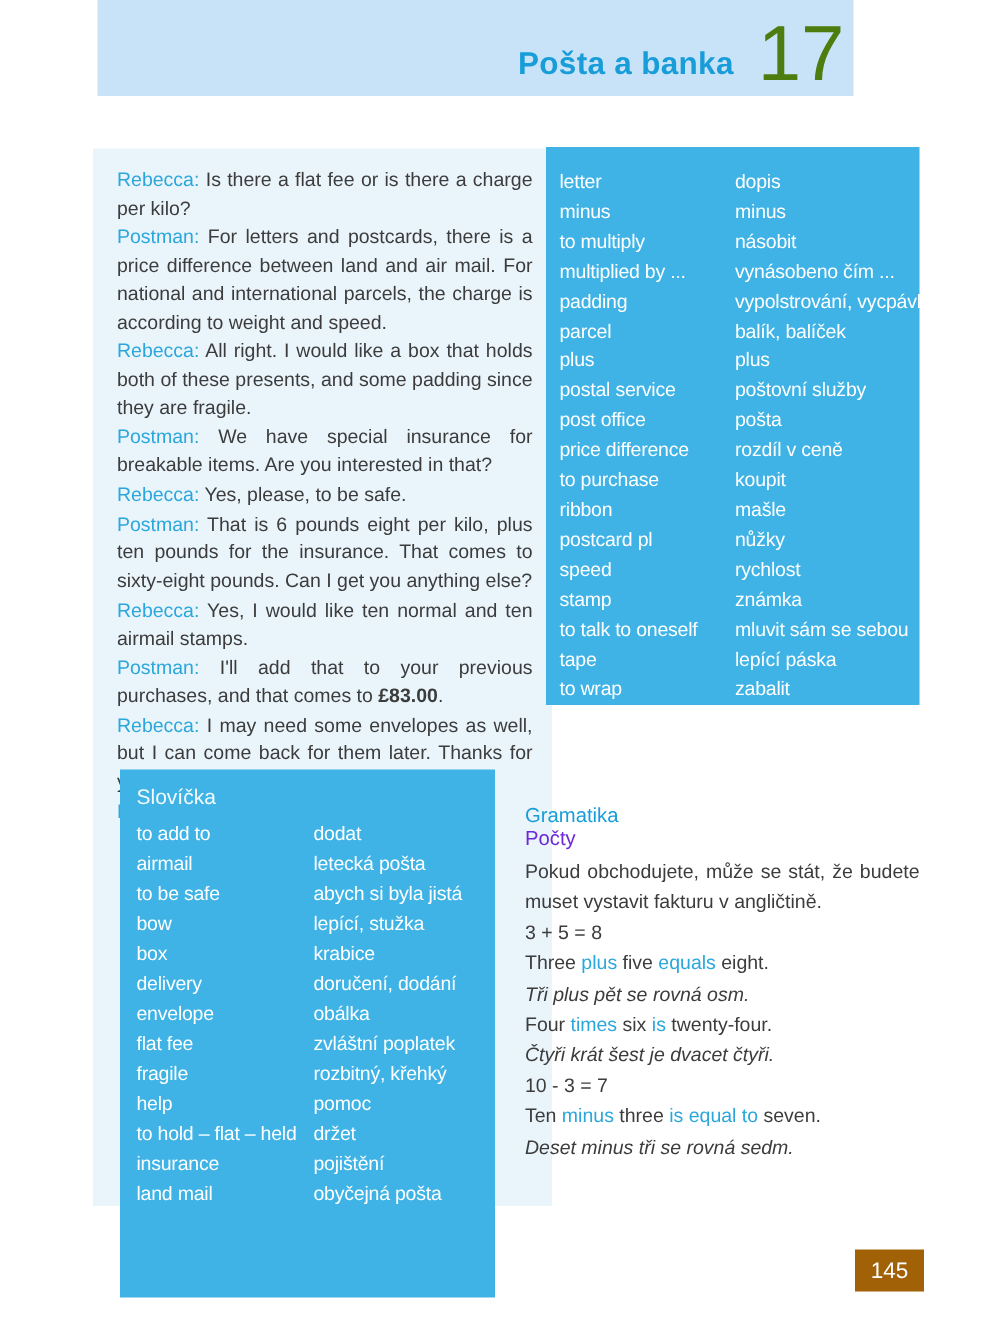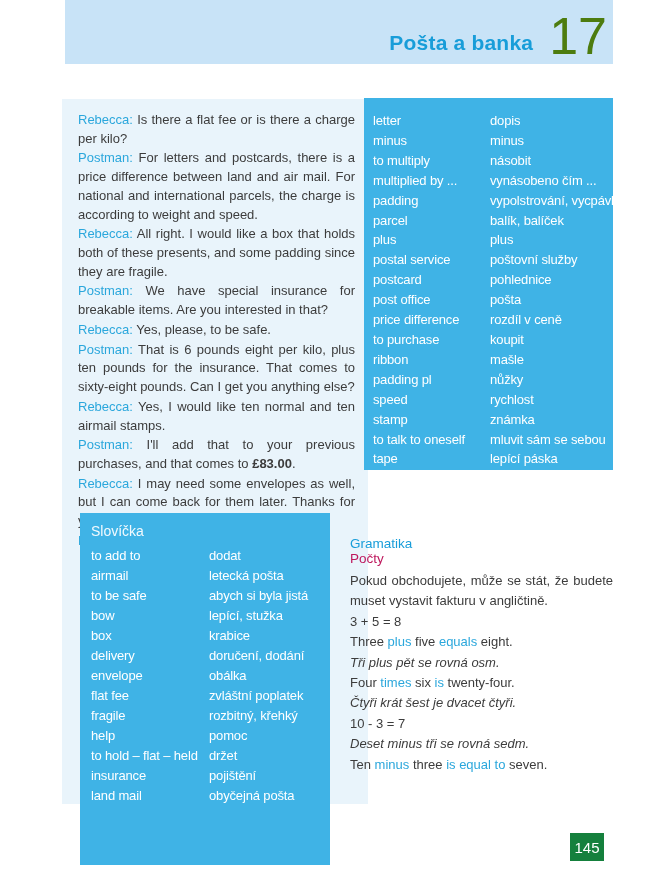--- a/index.html
+++ b/index.html
@@ -5,21 +5,21 @@
   * { box-sizing: border-box; margin: 0; padding: 0; }
   html, body { background: #ffffff; }
   body {
     width: 669px; height: 886px; position: relative; overflow: hidden;
     font-family: "Liberation Sans", "DejaVu Sans", sans-serif;
     color: #3c3c3c;
   }
 
   
   .header-bar {
-    position: absolute; left: 65px; top: 0; width: 548px; height: 64px;
+    position: absolute; left: 65px; top: 0; width: 504px; height: 64px;
     background: #c8e3f7;
   }
   .header-inner {
     position: absolute; right: 6px; bottom: 0; height: 64px;
     display: flex; align-items: flex-end; gap: 16px;
   }
   .page-title {
     color: #189dd9; font-size: 21px; font-weight: 700;
     padding-bottom: 9px; letter-spacing: 0.2px; white-space: nowrap;
   }
@@ -48,30 +48,30 @@
   #vocab-right { left: 364px; top: 98px; width: 249px; height: 372px; padding: 13px 5px 0 9px; }
   .vocab-title { font-size: 14px; line-height: 22px; margin-bottom: 4px; font-weight: 400; color: #f2fafe; }
   .vocab-row { display: grid; line-height: 20px; }
   #vocab-left .vocab-row { grid-template-columns: 118px 1fr; }
   #vocab-right .vocab-row { grid-template-columns: 117px 1fr; line-height: 19.9px; }
   .vocab-row span { white-space: nowrap; letter-spacing: -0.15px; }
 
   
   .gramatika { position: absolute; left: 350px; top: 536px; width: 263px; font-size: 13px; }
   .g-heading { color: #189dd9; font-size: 13.5px; }
-  .g-sub { color: #be185d; font-size: 13.5px; margin-bottom: 5px; }
+  .g-sub { color: #6d28d9; font-size: 13.5px; margin-bottom: 5px; }
   .g-line { line-height: 20.4px; }
   .justify { text-align: justify; }
   .italic { font-style: italic; }
   .accent { color: #2ba7dc; }
 
   
   .page-badge {
-    position: absolute; left: 570px; top: 833px; width: 34px; height: 28px;
-    background: #15803d; color: #ffffff; font-size: 15px;
+    position: absolute; left: 570px; top: 833px; width: 46px; height: 28px;
+    background: #a16207; color: #ffffff; font-size: 15px;
     display: flex; align-items: center; justify-content: center;
   }
 </style>
 </head>
 <body>
 
 <div class="header-bar">
   <div class="header-inner">
     <span class="page-title">Pošta a banka</span>
     <span class="chapter-number">17</span>
@@ -207,24 +207,20 @@
   <div class="vocab-row">
         <span class="en">plus</span>
         <span class="cs">plus</span>
       </div>
 
   <div class="vocab-row">
         <span class="en">postal service</span>
         <span class="cs">poštovní služby</span>
       </div>
 
-  <div class="vocab-row">
-        <span class="en">postcard</span>
-        <span class="cs">pohlednice</span>
-      </div>
 
   <div class="vocab-row">
         <span class="en">post office</span>
         <span class="cs">pošta</span>
       </div>
 
   <div class="vocab-row">
         <span class="en">price difference</span>
         <span class="cs">rozdíl v ceně</span>
       </div>
@@ -233,21 +229,21 @@
         <span class="en">to purchase</span>
         <span class="cs">koupit</span>
       </div>
 
   <div class="vocab-row">
         <span class="en">ribbon</span>
         <span class="cs">mašle</span>
       </div>
 
   <div class="vocab-row">
-        <span class="en">padding pl</span>
+        <span class="en">postcard pl</span>
         <span class="cs">nůžky</span>
       </div>
 
   <div class="vocab-row">
         <span class="en">speed</span>
         <span class="cs">rychlost</span>
       </div>
 
   <div class="vocab-row">
         <span class="en">stamp</span>
@@ -280,18 +276,18 @@
   <div class="g-heading">Gramatika</div>
   <div class="g-sub">Počty</div>
   <div>
       <p class="g-line justify">Pokud obchodujete, může se stát, že budete muset vystavit fakturu v angličtině.</p>
       <p class="g-line">3 + 5 = 8</p>
       <p class="g-line"><span>Three </span><span class="accent">plus</span><span> five </span><span class="accent">equals</span><span> eight.</span></p>
       <p class="g-line italic">Tři plus pět se rovná osm.</p>
       <p class="g-line"><span>Four </span><span class="accent">times</span><span> six </span><span class="accent">is</span><span> twenty-four.</span></p>
       <p class="g-line italic">Čtyři krát šest je dvacet čtyři.</p>
       <p class="g-line">10 - 3 = 7</p>
+      <p class="g-line"><span>Ten </span><span class="accent">minus</span><span> three </span><span class="accent">is equal to</span><span> seven.</span></p>
       <p class="g-line italic">Deset minus tři se rovná sedm.</p>
-      <p class="g-line"><span>Ten </span><span class="accent">minus</span><span> three </span><span class="accent">is equal to</span><span> seven.</span></p>
     </div>
 </div>
 
 <div class="page-badge">145</div>
 
 </body></html>

